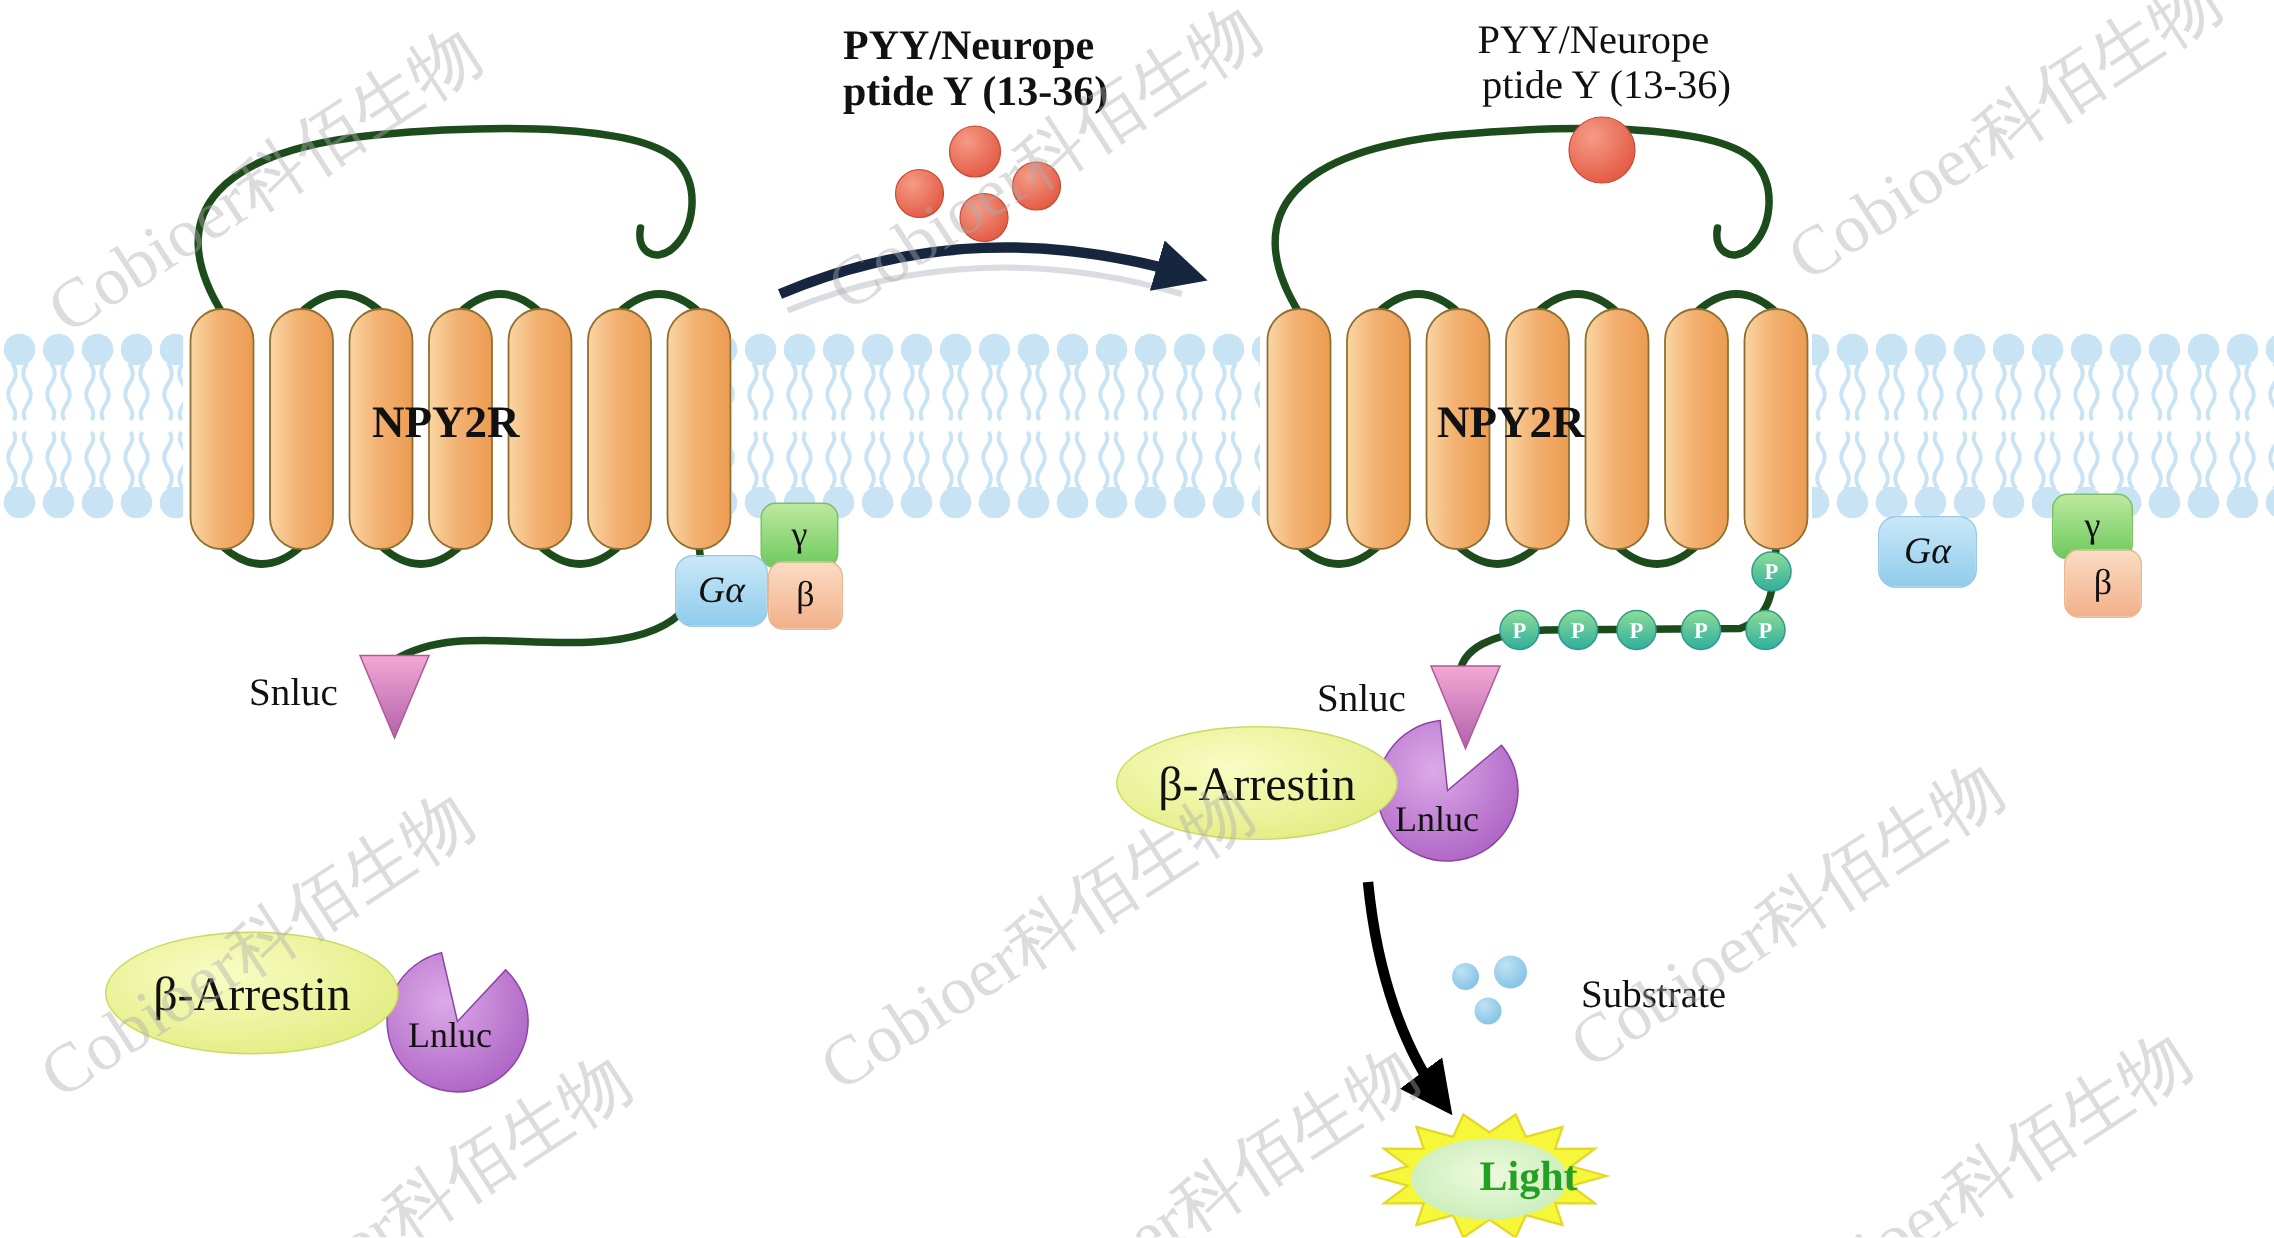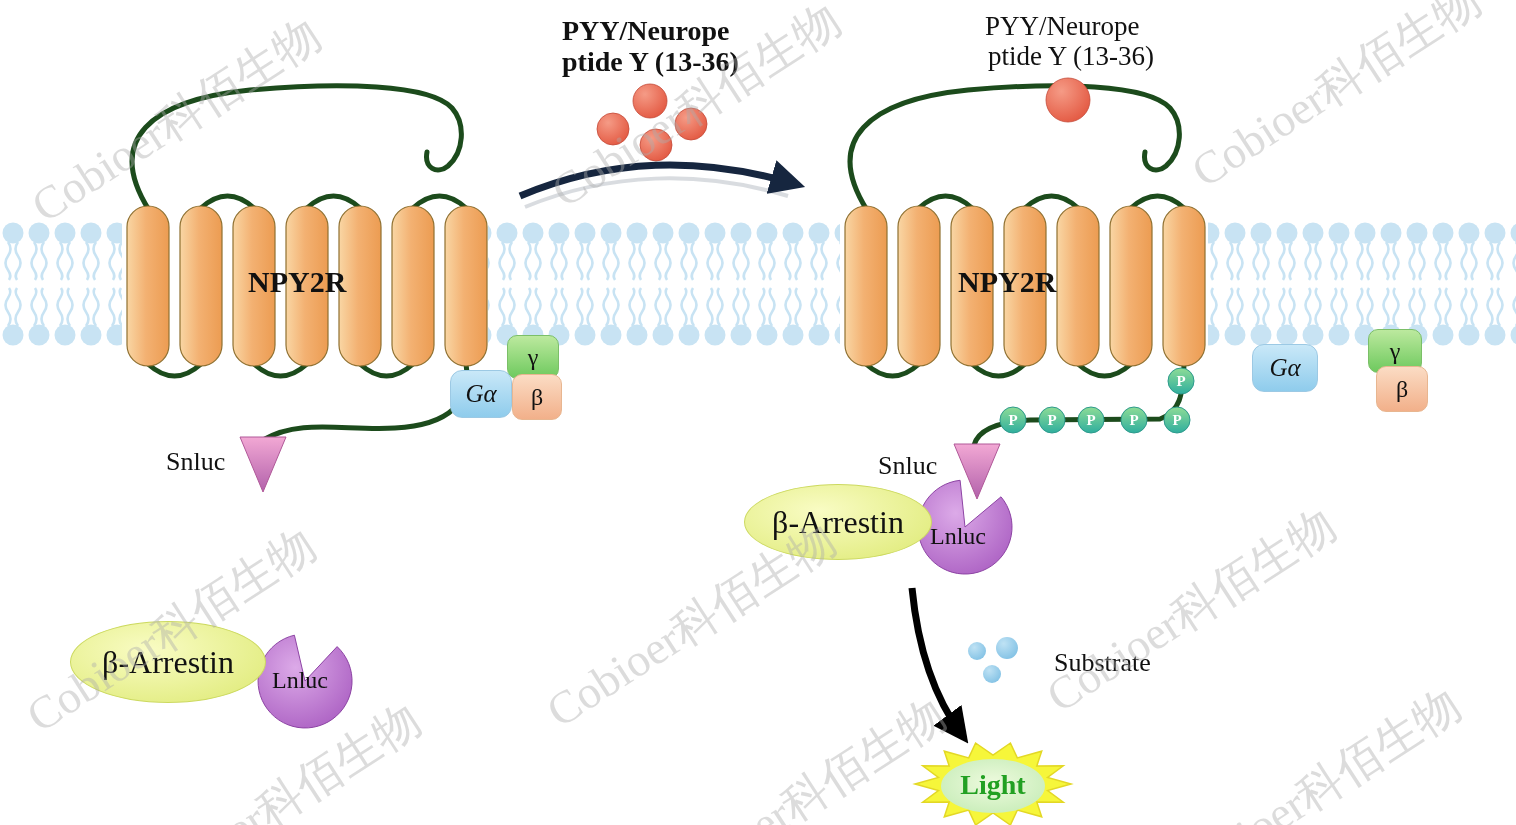--- a/index.html
+++ b/index.html
@@ -23,21 +23,21 @@
   }
   .galpha { background:linear-gradient(180deg,#c9e8f8,#8fccec); border-radius:12px; border:1px solid #9cc9e4;font-style:italic; }
   .ggamma { background:linear-gradient(180deg,#bce99e,#6ec95e); border-radius:10px; border:1px solid #7bbf68; }
   .gbeta  { background:linear-gradient(180deg,#fbdcc4,#f2b08a); border-radius:10px; border:1px solid #e8b690; }
   .arrestin {
     position:absolute; z-index:2; display:flex; align-items:center; justify-content:center;
     background:radial-gradient(ellipse at 40% 35%, #f9fcc4, #dde972);
     border:1px solid #ccd95f; border-radius:50%;
     font-size:32px; color:#111;
   }
-  .overlabel { position:absolute; z-index:2; color:#111; white-space:nowrap; }
+  .overlabel { position:absolute; z-index:2; color:#111; white-space:nowrap;margin-top:11px; }
 </style>
 </head>
 <body>
 
 <div class="canvas">
 
   <svg class="base" width="1516" height="825" viewBox="0 0 1516 825">
     <defs>
       <pattern id="lipids" x="0" y="222" width="26" height="124" patternUnits="userSpaceOnUse">
         <circle cx="13" cy="11" r="10.5" fill="#c8e3f3"></circle>
@@ -221,21 +221,21 @@
   </div>
   <div class="arrestin" style="left:744px; top:484px; width:186px; height:74px;">
     <span>β-Arrestin</span>
   </div>
 
   <div class="overlabel" style="left:272px; top:667px; font-size:24px;">Lnluc</div>
   <div class="overlabel" style="left:930px; top:523px; font-size:24px;">Lnluc</div>
 
   <div class="label" style="left:1054px; top:649px; font-size:26px;">Substrate</div>
 
-  <div class="label bold" style="left:950px; top:770px; width:86px; text-align:center; font-size:28px; color:#22a022;">Light</div>
+  <div class="label bold" style="left:976px; top:770px; width:86px; text-align:center; font-size:28px; color:#22a022;">Light</div>
 
   <div class="wm" style="left:20px;  top:185px;">Cobioer科佰生物</div>
   <div class="wm" style="left:540px; top:170px;">Cobioer科佰生物</div>
   <div class="wm" style="left:1180px;top:150px;">Cobioer科佰生物</div>
   <div class="wm" style="left:15px;  top:695px;">Cobioer科佰生物</div>
   <div class="wm" style="left:535px; top:690px;">Cobioer科佰生物</div>
   <div class="wm" style="left:1035px;top:675px;">Cobioer科佰生物</div>
   <div class="wm" style="left:120px; top:870px;">Cobioer科佰生物</div>
   <div class="wm" style="left:645px; top:865px;">Cobioer科佰生物</div>
   <div class="wm" style="left:1160px;top:855px;">Cobioer科佰生物</div>

